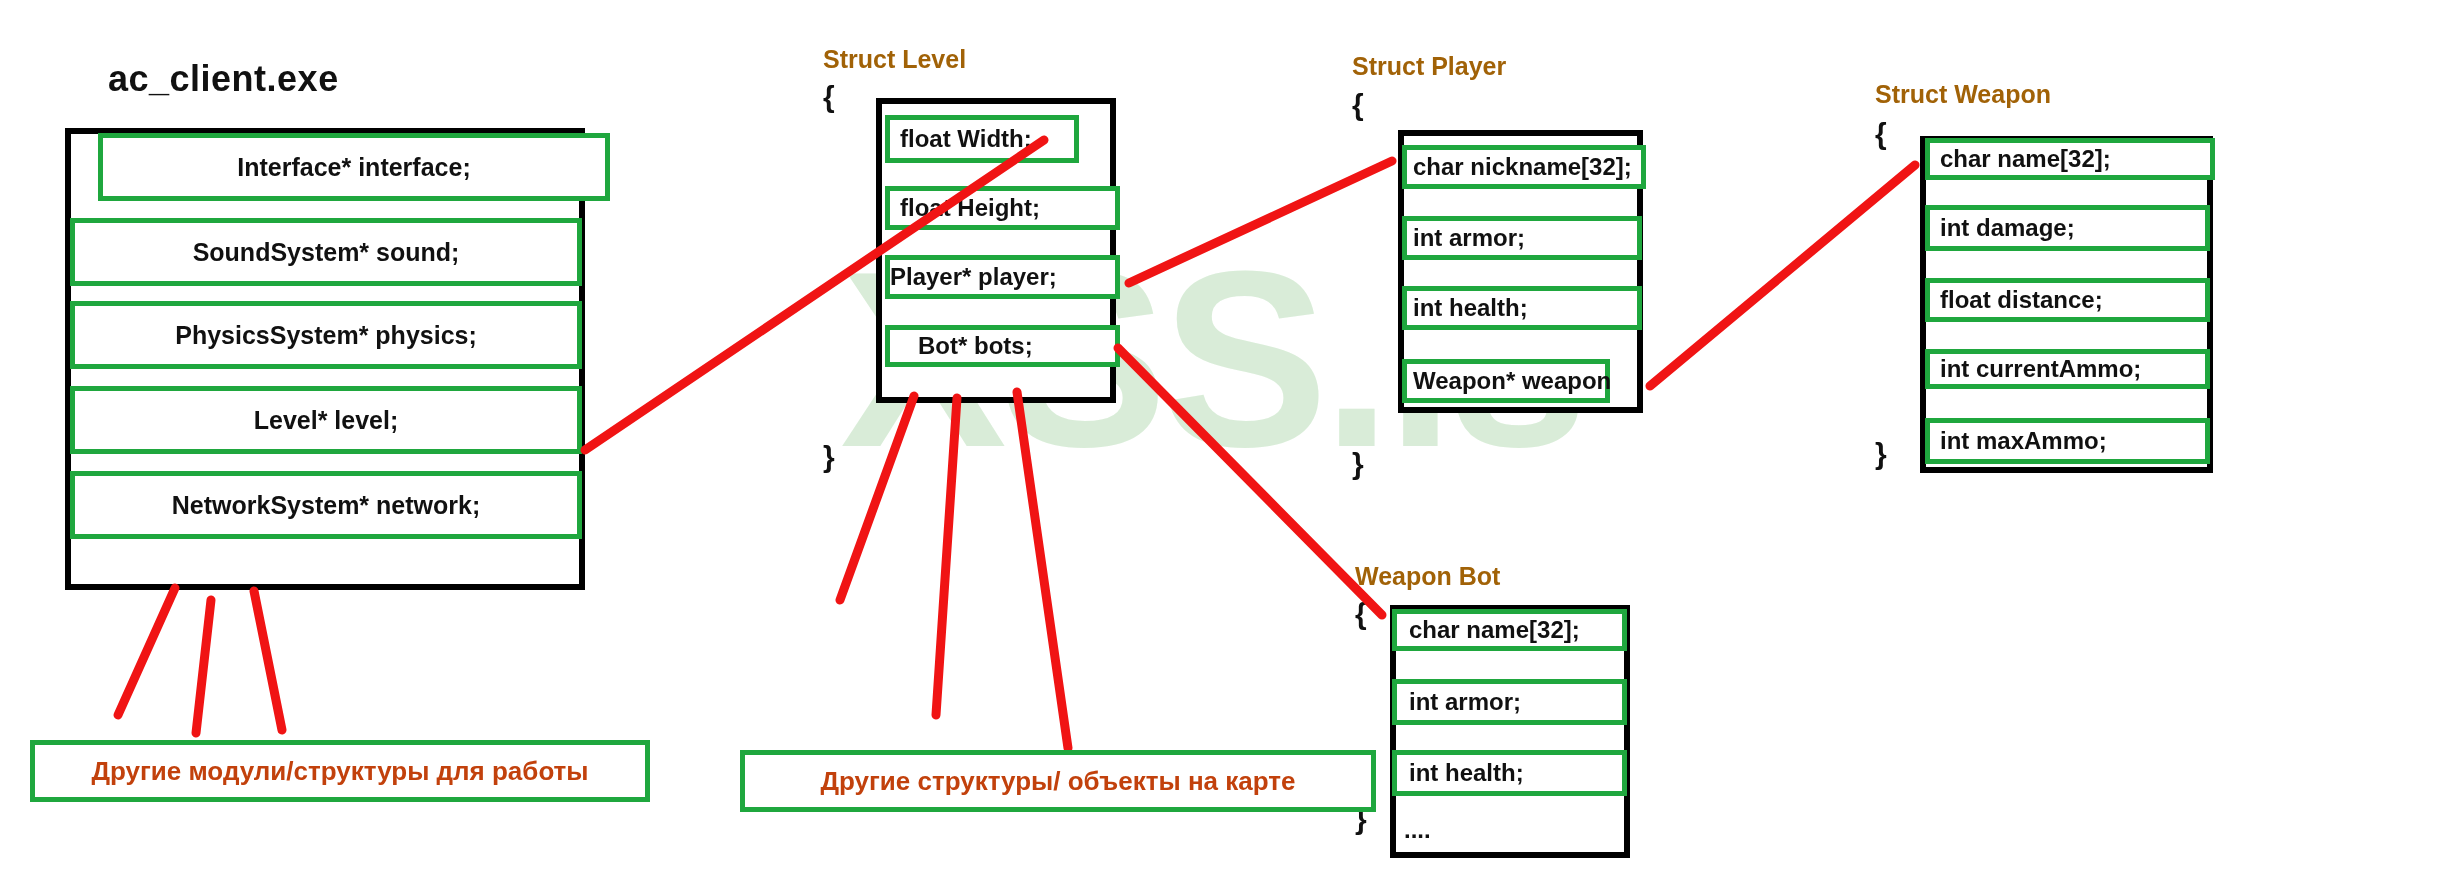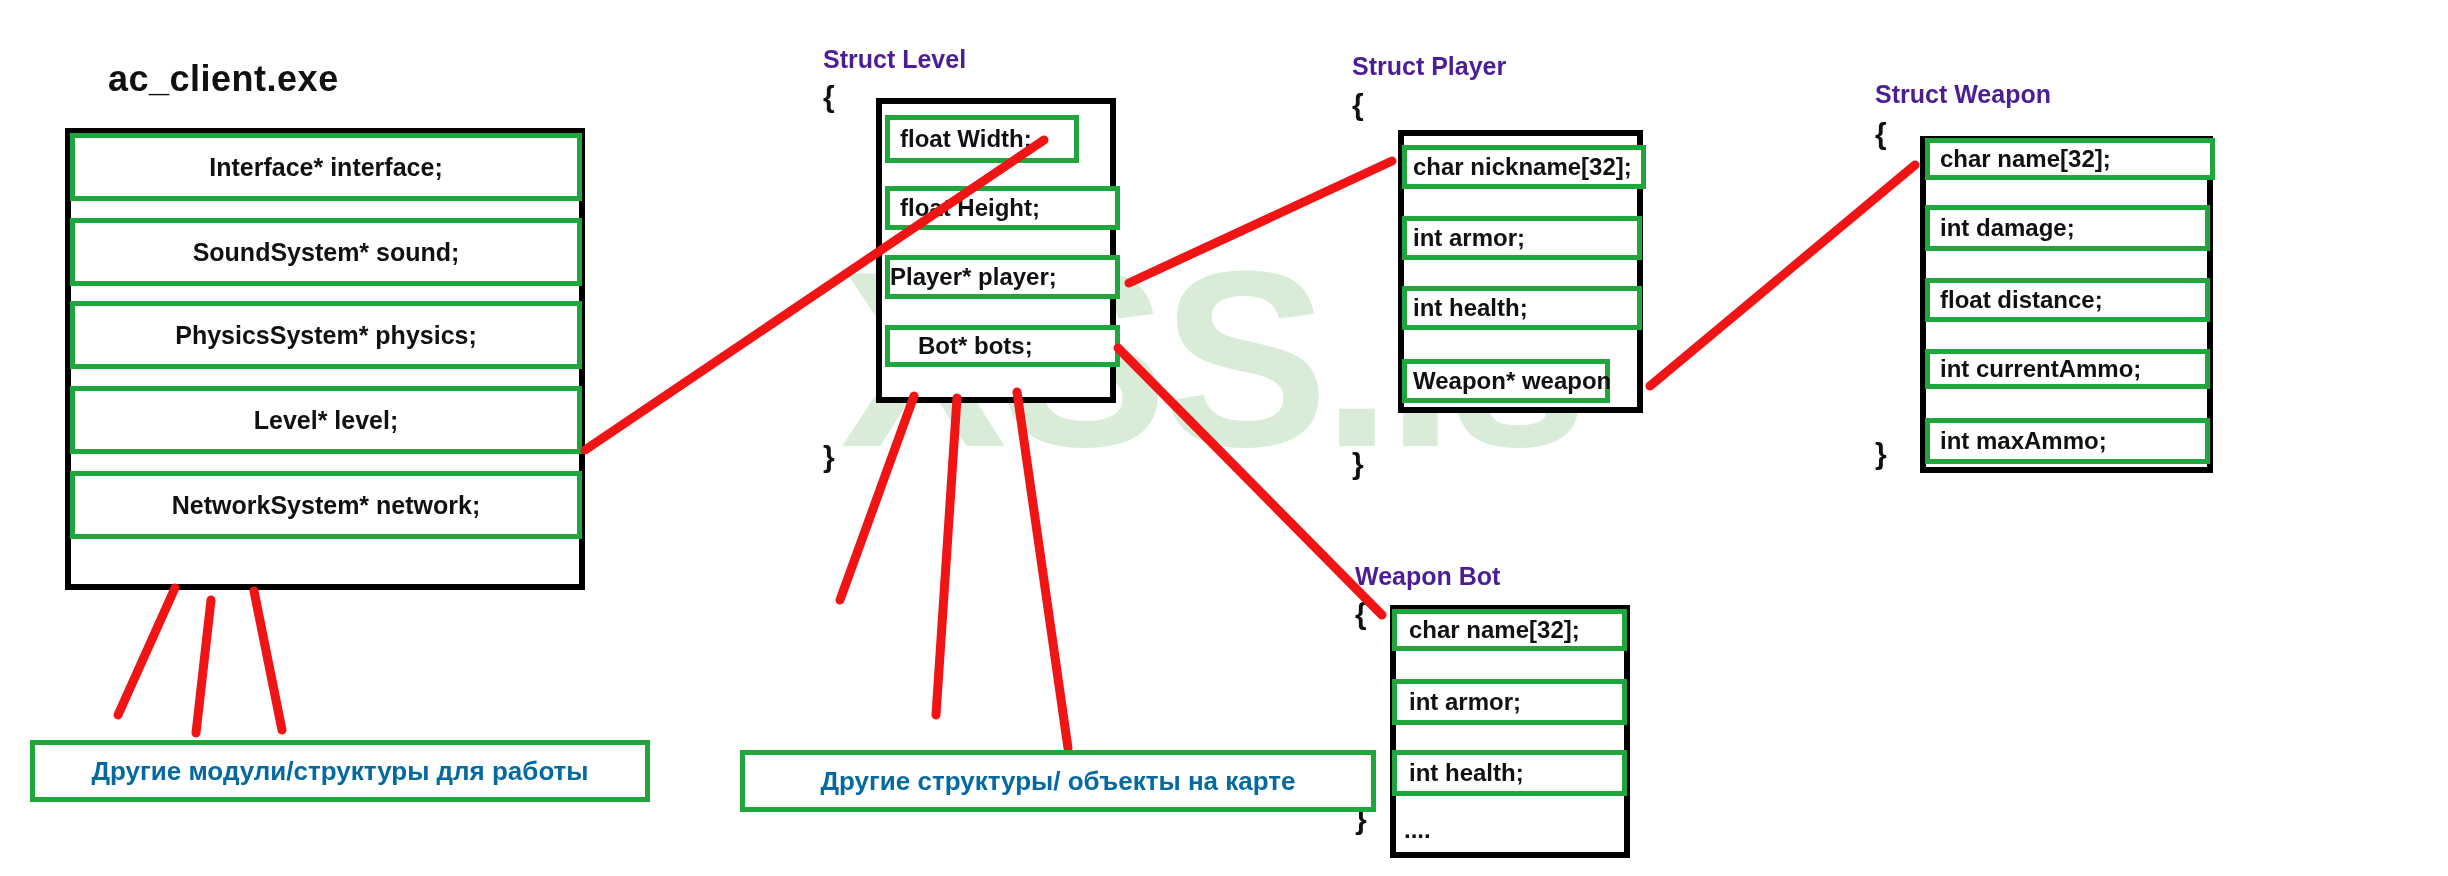--- a/index.html
+++ b/index.html
@@ -17,21 +17,21 @@
     font-weight:bold;font-size:250px;line-height:250px;letter-spacing:-6px;
     color:#d7ecd6;opacity:.95;white-space:nowrap;
   }
 
   
   #connectors{position:absolute;left:0;top:0;width:2448px;height:876px;z-index:3;pointer-events:none;}
 
   
   .struct{position:absolute;z-index:2;}
   .struct-title{
-    position:absolute;font-weight:bold;font-size:25px;color:#4c1d95;white-space:nowrap;
+    position:absolute;font-weight:bold;font-size:25px;color:#a16207;white-space:nowrap;
   }
   .brace{
     position:absolute;font-weight:bold;font-size:30px;color:#111;
   }
   .outer-box{
     position:absolute;box-sizing:border-box;
     border:6px solid #000000;background:#ffffff;
   }
   .field{
     position:absolute;box-sizing:border-box;
@@ -50,21 +50,21 @@
   .exe-field{
     left:70px;width:512px;height:68px;
     font-size:25px;justify-content:center;
   }
 
   
   .note-box{
     position:absolute;box-sizing:border-box;z-index:4;
     border:5px solid #1fa73e;background:#ffffff;
     display:flex;align-items:center;justify-content:center;
-    color:#0369a1;font-weight:bold;font-size:26px;white-space:nowrap;text-align:center;
+    color:#c2410c;font-weight:bold;font-size:26px;white-space:nowrap;text-align:center;
   }
   #note-modules{left:30px;top:740px;width:620px;height:62px;}
   #note-structs{left:740px;top:750px;width:636px;height:62px;}
 </style>
 </head>
 <body>
 
 <div class="canvas">
 
   <div id="watermark">XSS.is</div>
@@ -84,21 +84,21 @@
     <line x1="1650" y1="386" x2="1915" y2="165" stroke="#f01414" stroke-width="9" stroke-linecap="round"></line>
 
     <line x1="914" y1="396" x2="840" y2="600" stroke="#f01414" stroke-width="9" stroke-linecap="round"></line>
     <line x1="957" y1="398" x2="936" y2="715" stroke="#f01414" stroke-width="9" stroke-linecap="round"></line>
     <line x1="1017" y1="392" x2="1068" y2="748" stroke="#f01414" stroke-width="9" stroke-linecap="round"></line>
   </svg>
 
   <div class="struct">
     <div id="exe-title">ac_client.exe</div>
     <div class="outer-box" id="exe-outer"></div>
-    <div class="field exe-field" style="top:133px;">Interface* interface;</div>
+    <div class="field exe-field" style="top:133px;margin-left:28px;">Interface* interface;</div>
     <div class="field exe-field" style="top:218px;">SoundSystem* sound;</div>
     <div class="field exe-field" style="top:301px;">PhysicsSystem* physics;</div>
     <div class="field exe-field" style="top:386px;">Level* level;</div>
     <div class="field exe-field" style="top:471px;">NetworkSystem* network;</div>
   </div>
 
   <div class="struct">
     <div class="struct-title" style="left:823px;top:45px;">Struct Level</div>
     <div class="brace" style="left:823px;top:80px;">{</div>
     <div class="brace" style="left:823px;top:440px;">}</div>

